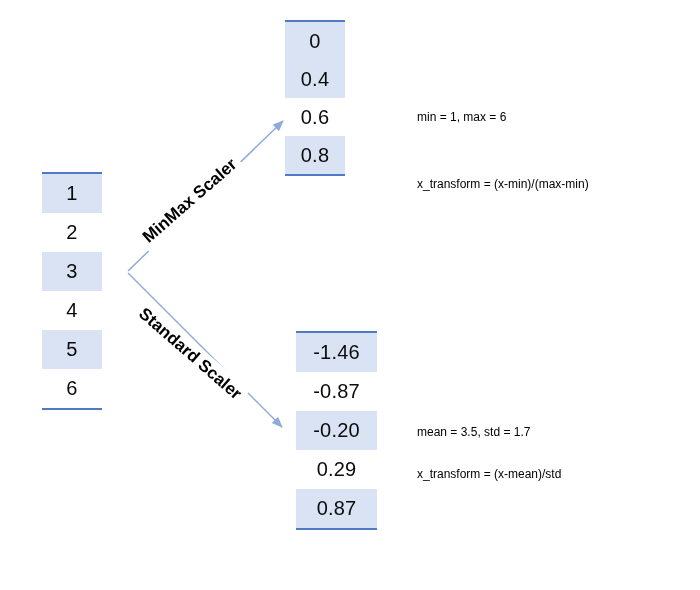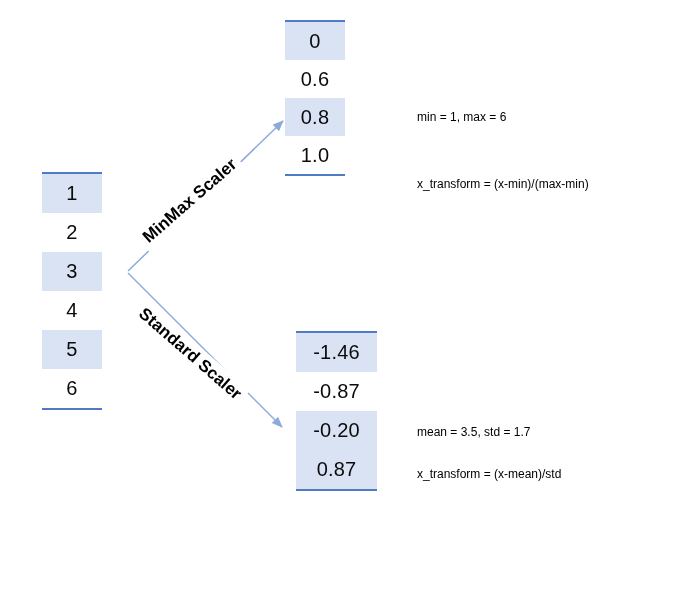--- a/index.html
+++ b/index.html
@@ -91,31 +91,32 @@
     <div class="cell shaded">3</div>
     <div class="cell">4</div>
     <div class="cell shaded">5</div>
     <div class="cell">6</div>
     <div class="rule"></div>
   </div>
 
   <div class="col minmax-col">
     <div class="rule"></div>
     <div class="cell shaded">0</div>
+    <div class="cell shaded">0.4</div>
     <div class="cell">0.6</div>
     <div class="cell shaded">0.8</div>
-    <div class="cell">1.0</div>
     <div class="rule"></div>
   </div>
 
   <div class="col standard-col">
     <div class="rule"></div>
     <div class="cell shaded">-1.46</div>
     <div class="cell">-0.87</div>
     <div class="cell shaded">-0.20</div>
+    <div class="cell">0.29</div>
     <div class="cell shaded">0.87</div>
     <div class="rule"></div>
   </div>
 
   <div class="arrow-label minmax">MinMax Scaler</div>
   <div class="arrow-label standard">Standard Scaler</div>
 
   <div class="note mm-stats">min = 1, max = 6</div>
   <div class="note mm-formula">x_transform = (x-min)/(max-min)</div>
   <div class="note std-stats">mean = 3.5, std = 1.7</div>

